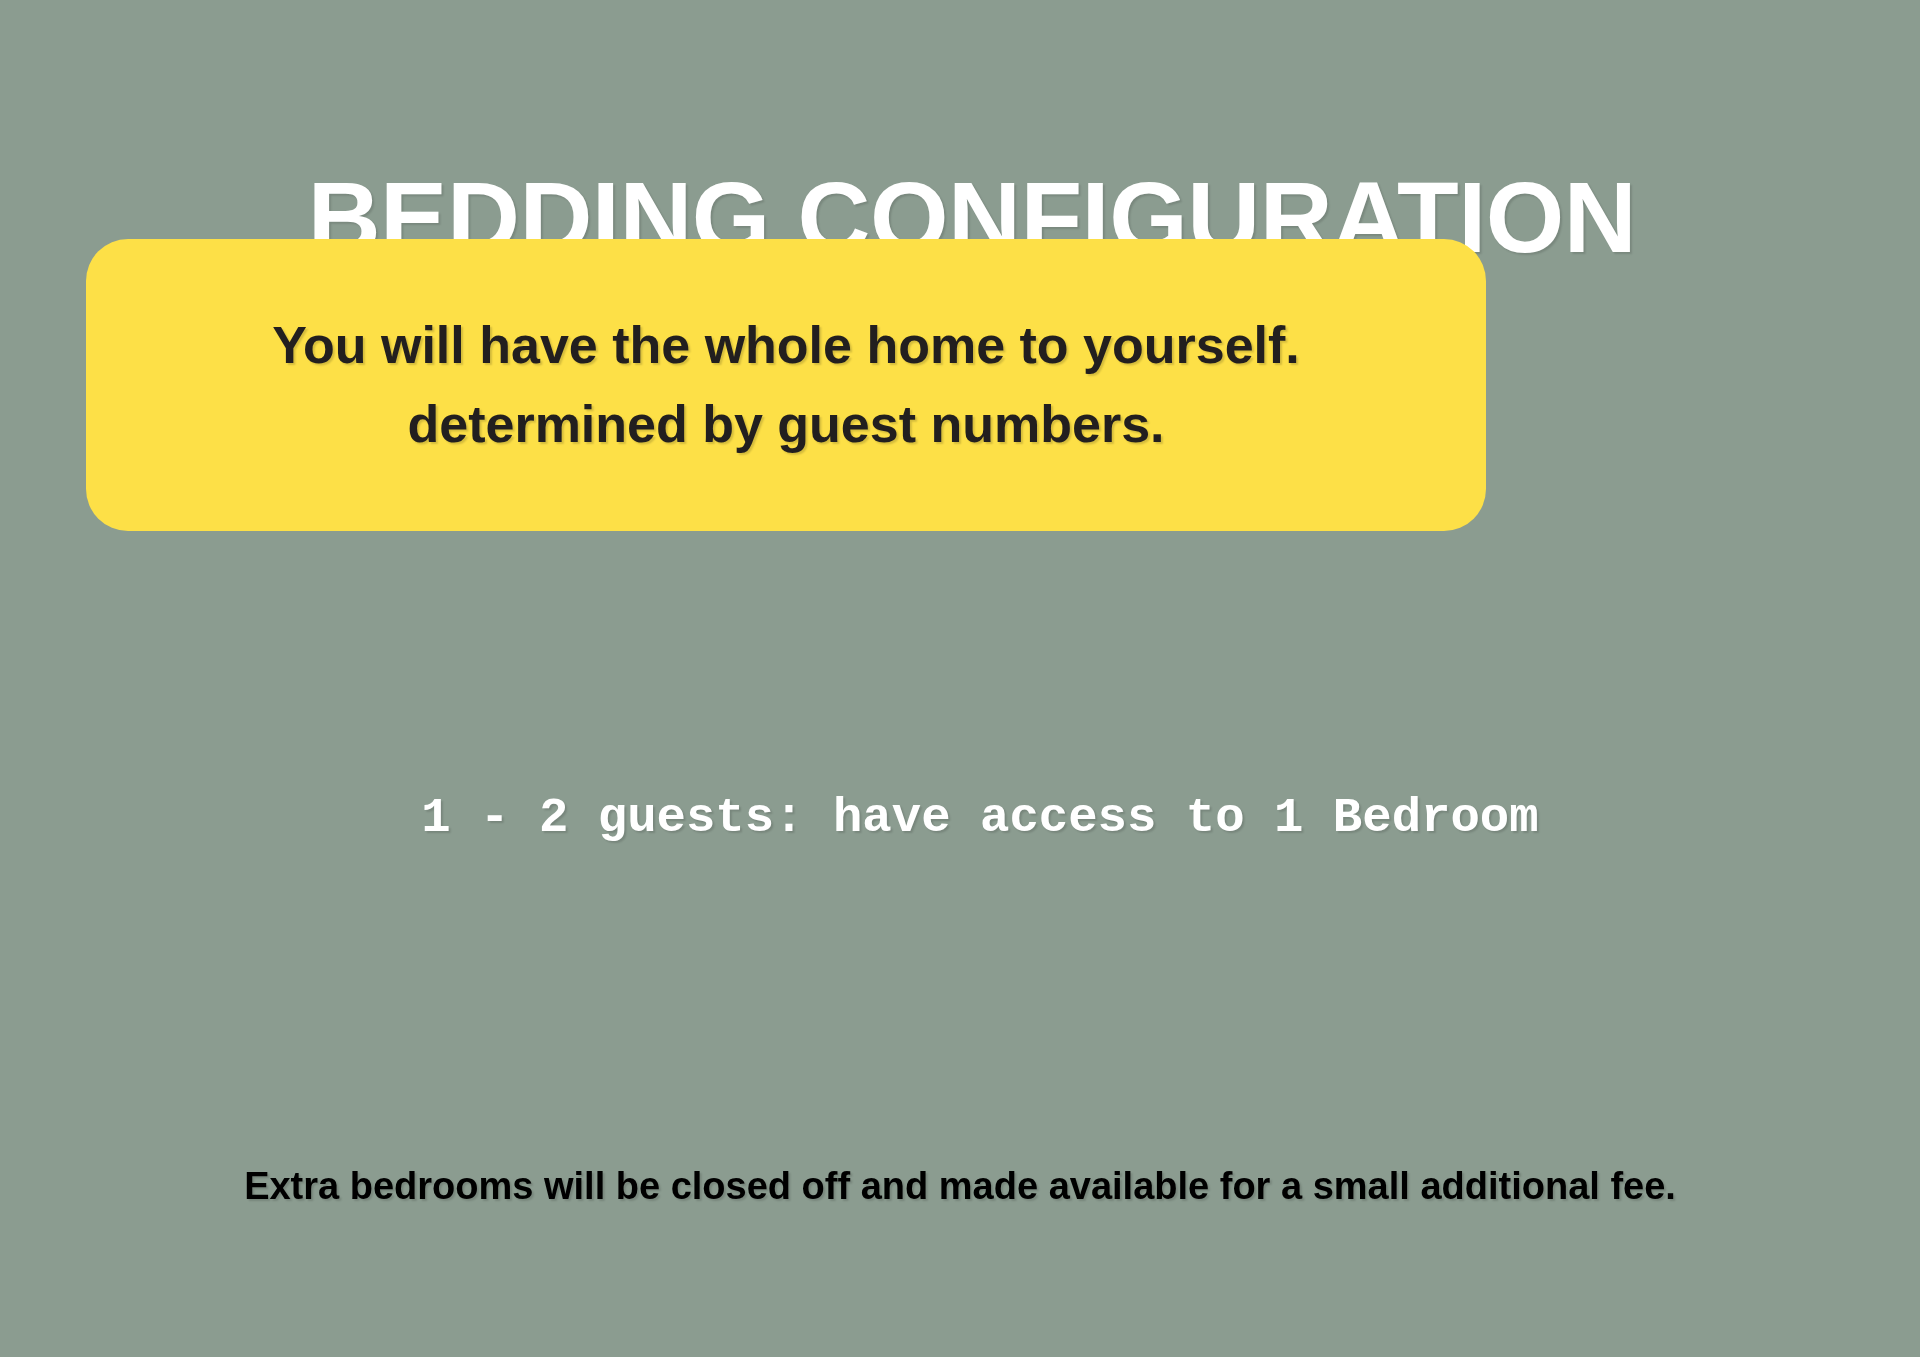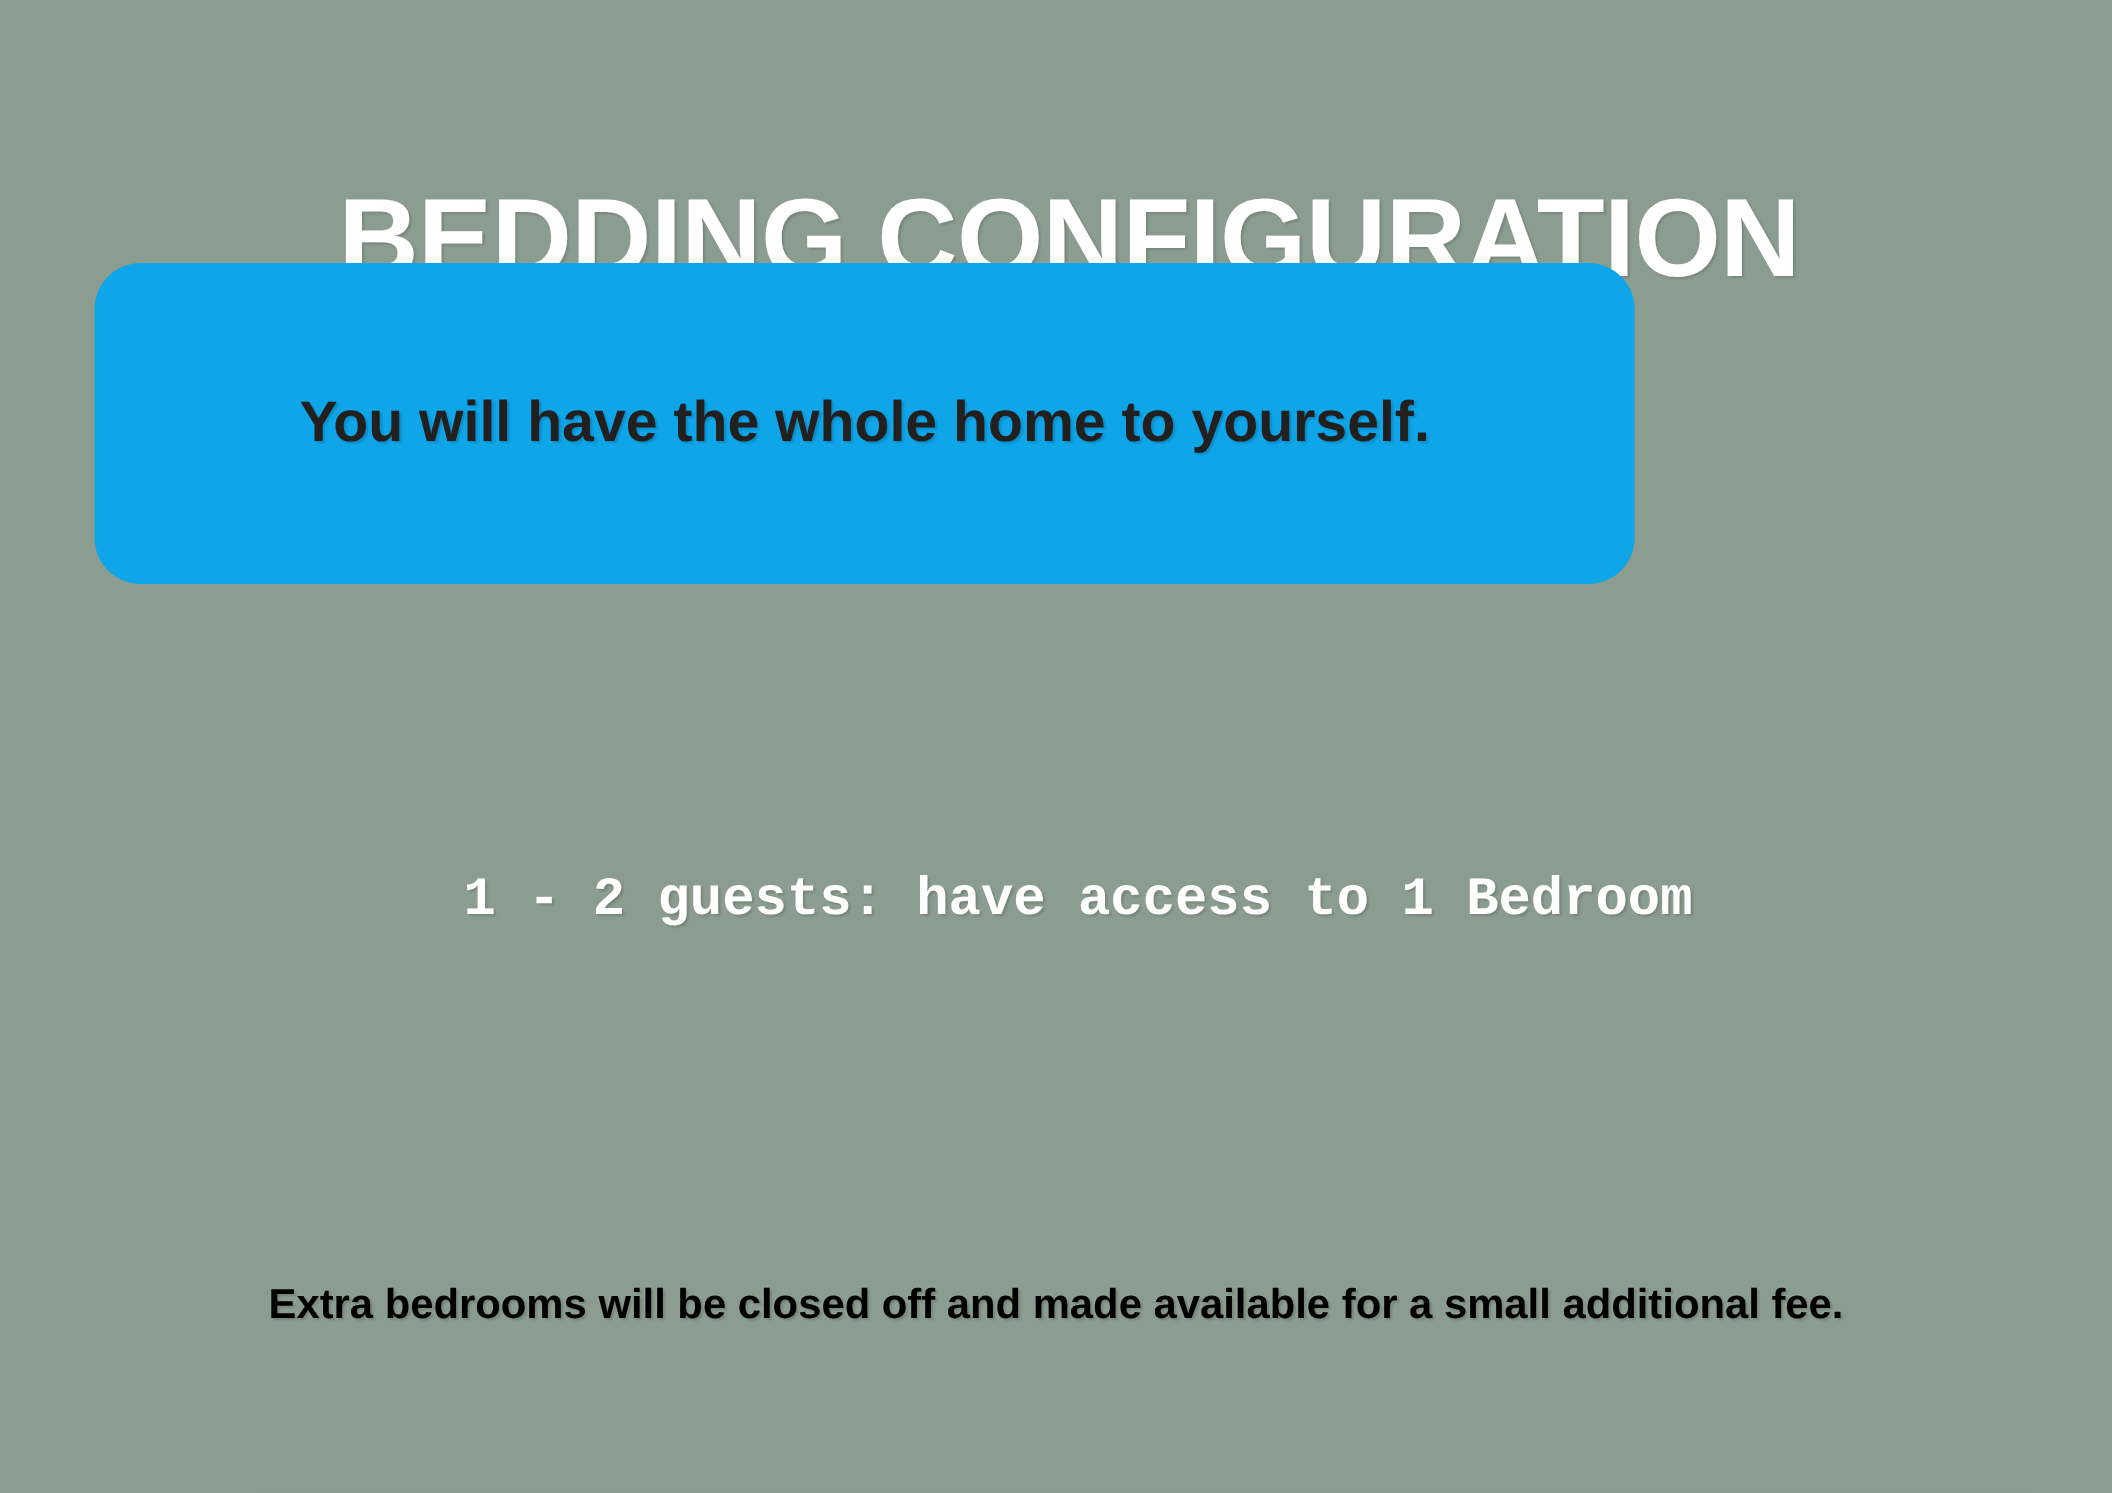--- a/index.html
+++ b/index.html
@@ -40,21 +40,21 @@
     margin-left: 12px;
   }
 
   
   .notice-card {
     position: absolute;
     left: 86px;
     top: 239px;
     width: 1400px;
     height: 292px;
-    background: #0ea5e9;
+    background: #fde047;
     border-radius: 42px;
     box-sizing: border-box;
     display: flex;
     flex-direction: column;
     align-items: center;
     justify-content: center;
   }
   .notice-line {
     color: #221f1f;
     font-family: "Liberation Sans", sans-serif;
@@ -111,20 +111,21 @@
 </style>
 </head>
 <body>
 
 <div class="poster">
 
   <h1 class="title">BEDDING CONFIGURATION</h1>
 
   <div class="notice-card">
     <div class="notice-line">You will have the whole home to yourself.</div>
+    <div class="notice-line">determined by guest numbers.</div>
   </div>
 
   <div class="rules">
     <div class="rule-line">1 - 2 guests: have access to 1 Bedroom</div>
   </div>
 
   <div class="footnotes">
     <div class="foot-line one">Extra bedrooms will be closed off and made available for a small additional fee.</div>
   </div>
 

